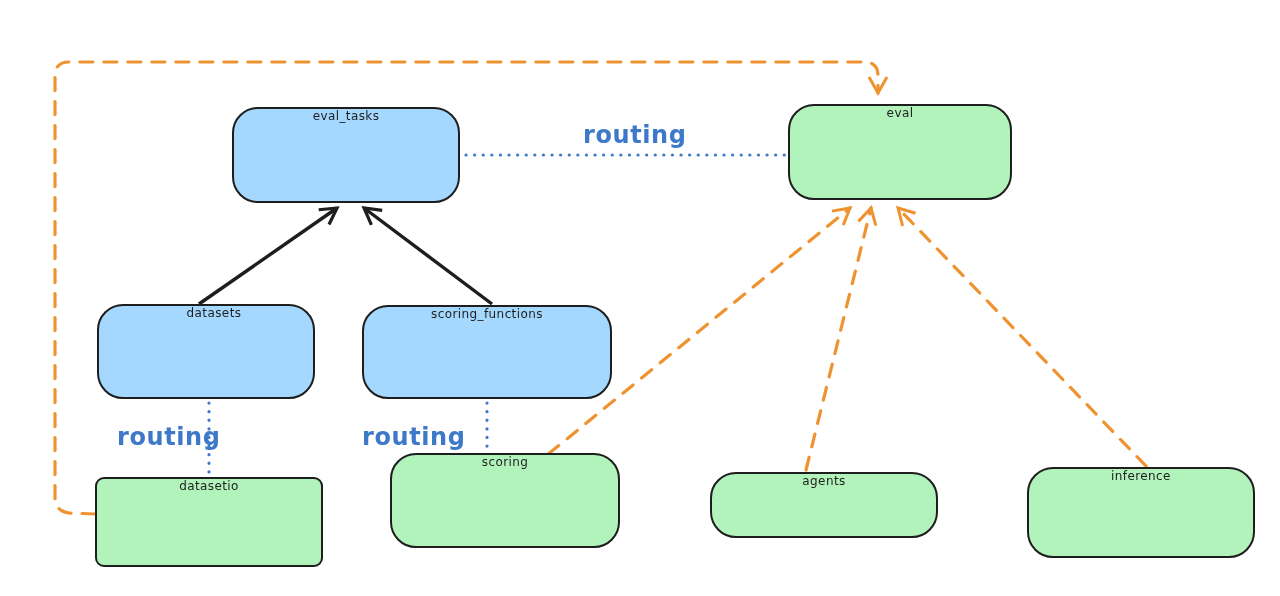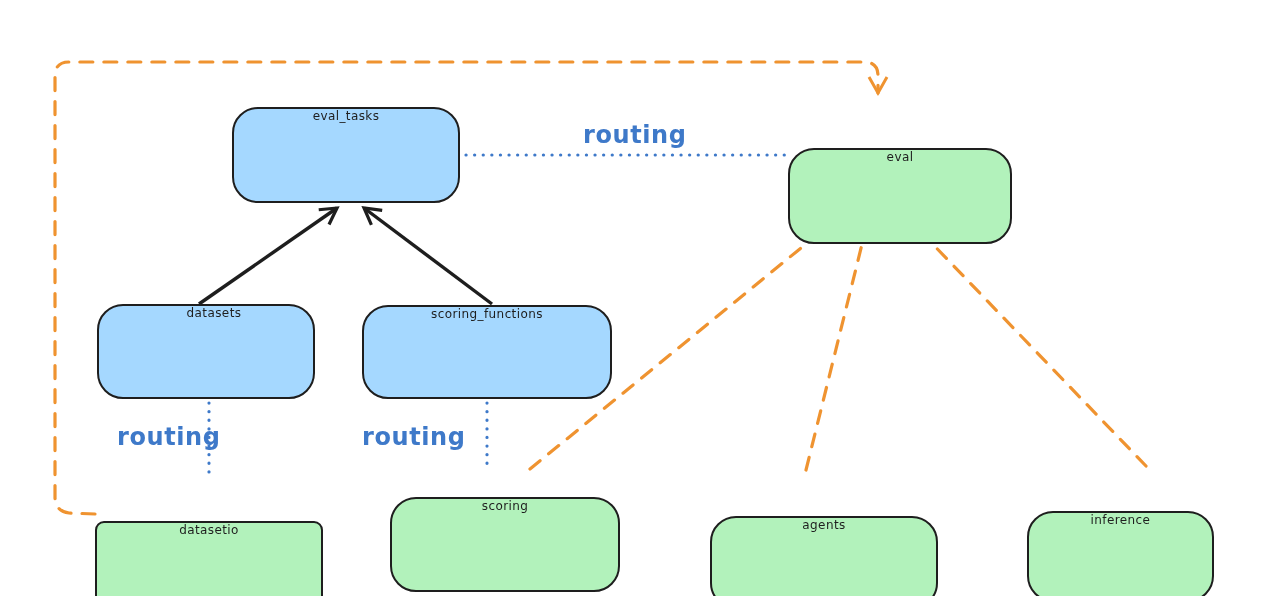--- a/index.html
+++ b/index.html
@@ -42,21 +42,21 @@
     border: 2.8px solid var(--node-border, #1e1e1e);
     border-radius: 26px;
     display: flex;
     align-items: flex-start;
     justify-content: center;
     color: var(--node-border, #1e1e1e);
     font-size: 12px;
     letter-spacing: 0.4px;
   }
   .node.blue { background: var(--node-blue-fill, #a5d8ff); }
-  .node.green { background: var(--node-green-fill, #b2f2bb); margin-top: 44px; }
+  .node.green { background: var(--node-green-fill, #b2f2bb); }
   .edge-label {
     position: absolute;
     color: var(--routing-blue, #3e79c9);
     font-size: 24px;
     font-weight: 600;
     letter-spacing: 0.6px;
     white-space: nowrap;
   }
 </style>
 </head>
@@ -99,24 +99,24 @@
 
   <div class="node green" style="left:788px; top:104px; width:224px; height:96px;">
     <span>eval</span>
   </div>
   <div class="node green" style="left:95px; top:477px; width:228px; height:90px;border-radius:9px;">
     <span>datasetio</span>
   </div>
   <div class="node green" style="left:390px; top:453px; width:230px; height:95px;">
     <span>scoring</span>
   </div>
-  <div class="node green" style="left:710px; top:472px; width:228px; height:93px;">
+  <div class="node green" style="left:710px; top:472px; width:228px; height:66px;">
     <span>agents</span>
   </div>
-  <div class="node green" style="left:1027px; top:467px; width:187px; height:91px;">
+  <div class="node green" style="left:1027px; top:467px; width:228px; height:91px;">
     <span>inference</span>
   </div>
 
   <div class="edge-label" style="left:583px; top:121px;">routing</div>
   <div class="edge-label" style="left:117px; top:423px;">routing</div>
   <div class="edge-label" style="left:362px; top:423px;">routing</div>
 
 </div>
 
 </body></html>

